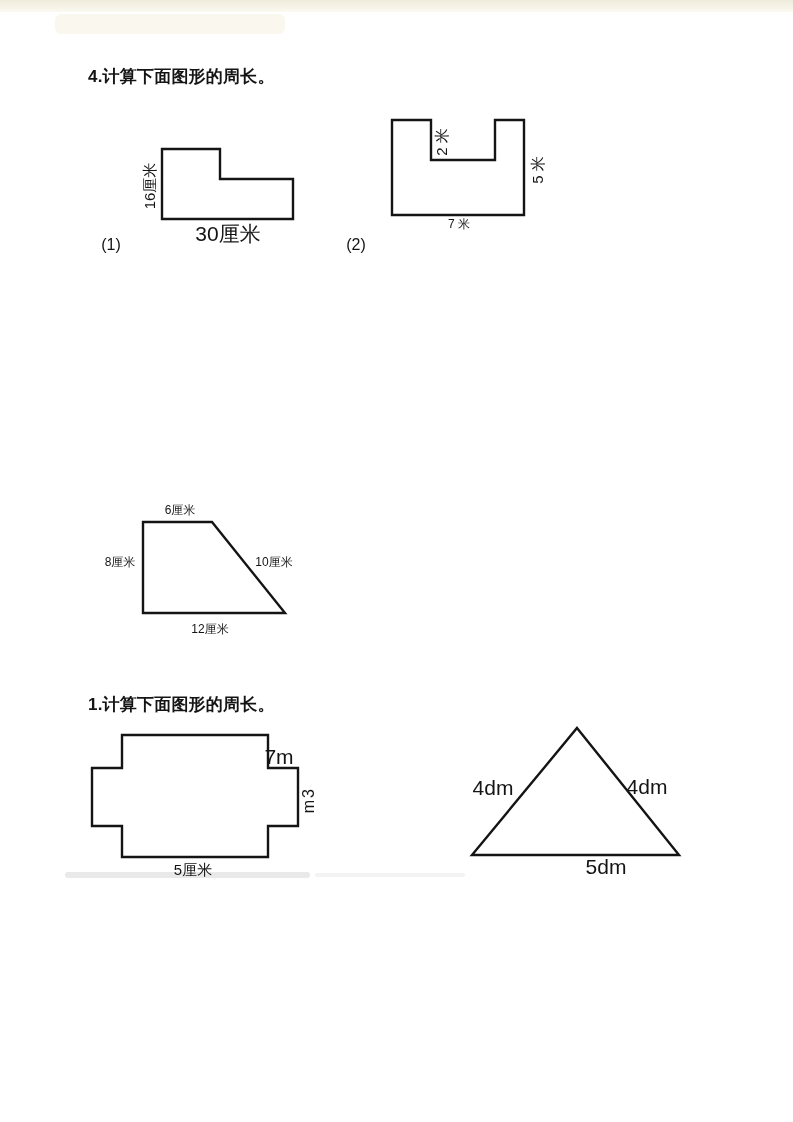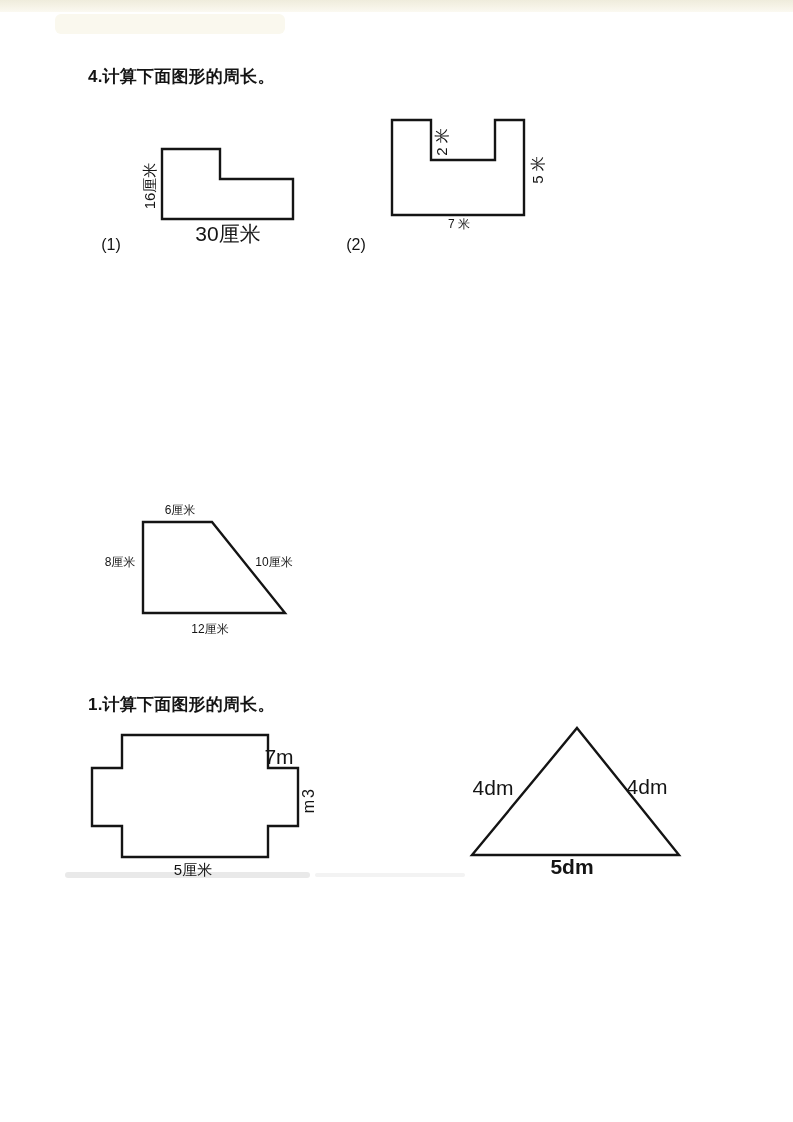--- a/index.html
+++ b/index.html
@@ -138,15 +138,15 @@
     <span>3</span>
     <span>m</span>
   </div>
   <div class="lbl small" style="left:193px; top:869px;">5厘米</div>
 
   <svg class="fig-svg" style="left:469px; top:725px;" width="214" height="134" viewBox="0 0 214 134">
     <polygon points="108,3 210,130 3,130"></polygon>
   </svg>
   <div class="lbl big" style="left:493px; top:787px;">4dm</div>
   <div class="lbl big" style="left:647px; top:786px;">4dm</div>
-  <div class="lbl big" style="left:572px; top:866px;font-weight:bold;">5dm</div>
+  <div class="lbl big" style="left:606px; top:866px;">5dm</div>
 
 </div>
 
 </body></html>

